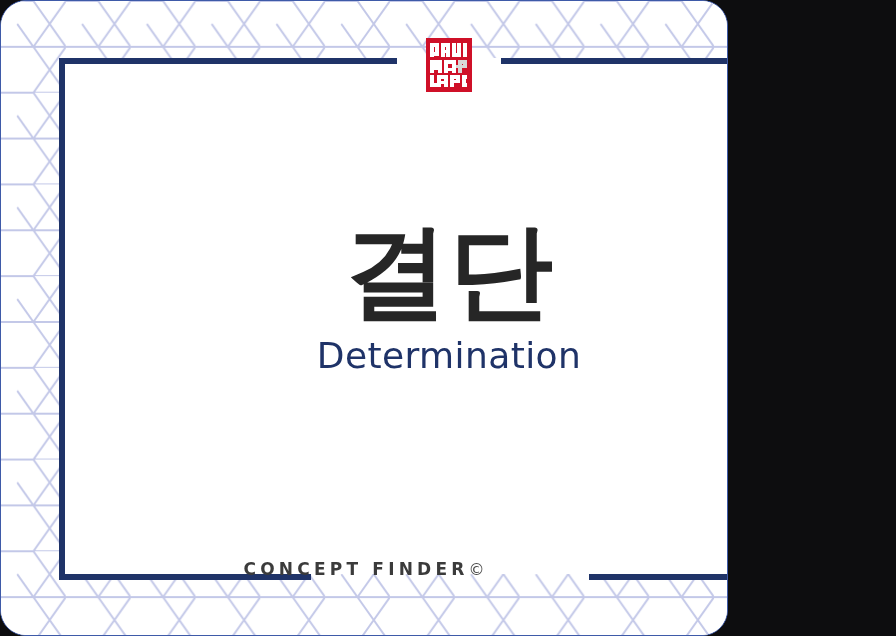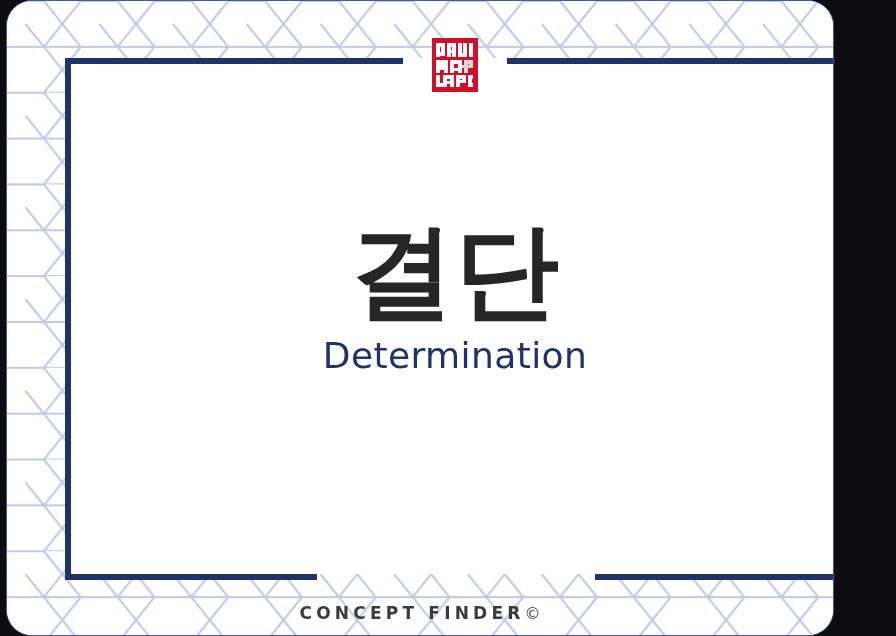--- a/index.html
+++ b/index.html
@@ -10,22 +10,22 @@
   body {
     width: 896px;
     height: 636px;
     overflow: hidden;
     font-family: "Liberation Sans", sans-serif;
   }
 
   
   #card {
     position: absolute;
-    left: 6px; top: 0;
-    width: 828px;
+    left: 0; top: 0;
+    width: 728px;
     height: 636px;
     box-sizing: border-box;
     border-radius: 26px;
     background: #ffffff;
     border: 1px solid #3e5aa8;
     overflow: hidden;
   }
 
   
   #pattern-layer {
@@ -120,21 +120,20 @@
     right: 0;
     top: 558px;
     z-index: 6;
     text-align: center;
     font-family: "DejaVu Sans", sans-serif;
     font-size: 17px;
     font-weight: 700;
     letter-spacing: 4.2px;
     color: #3b3b3b;
     white-space: nowrap;
-    margin-top: 44px;
   }
   #footer-mark .copy {
     font-weight: 400;
     letter-spacing: 0;
     font-size: 16px;
     color: #4a4a4a;
   }
 </style>
 </head>
 <body>

